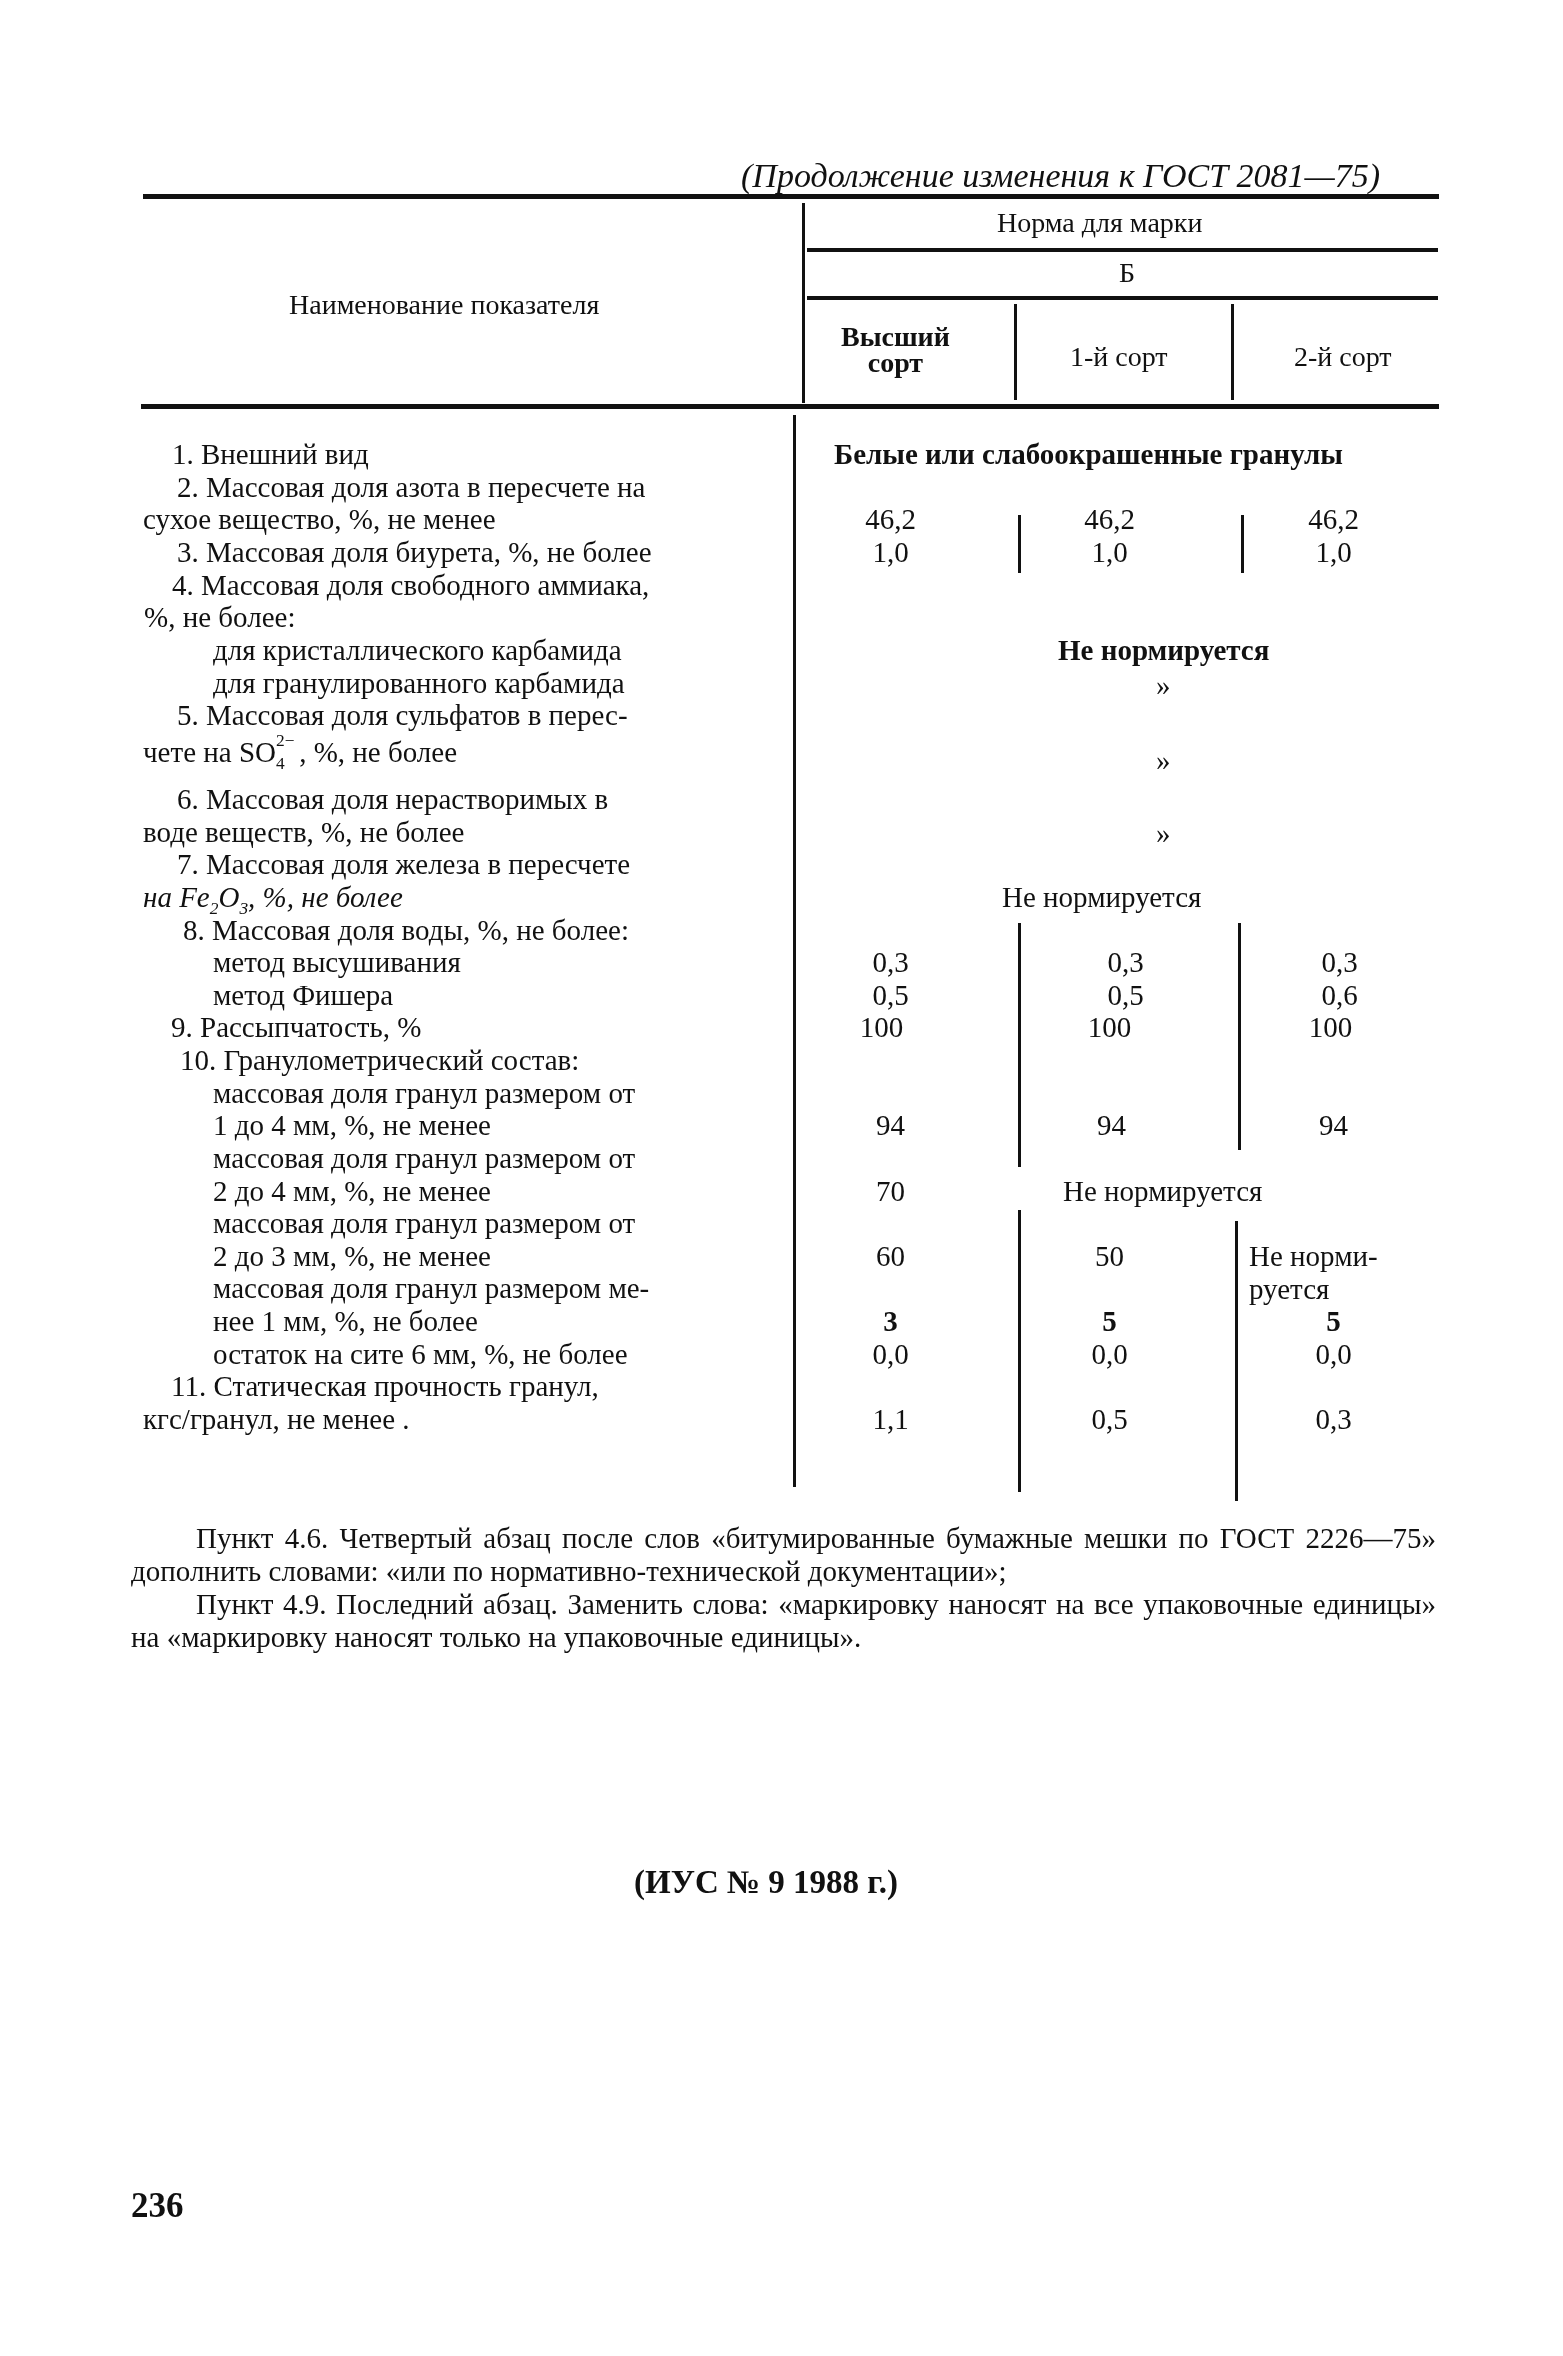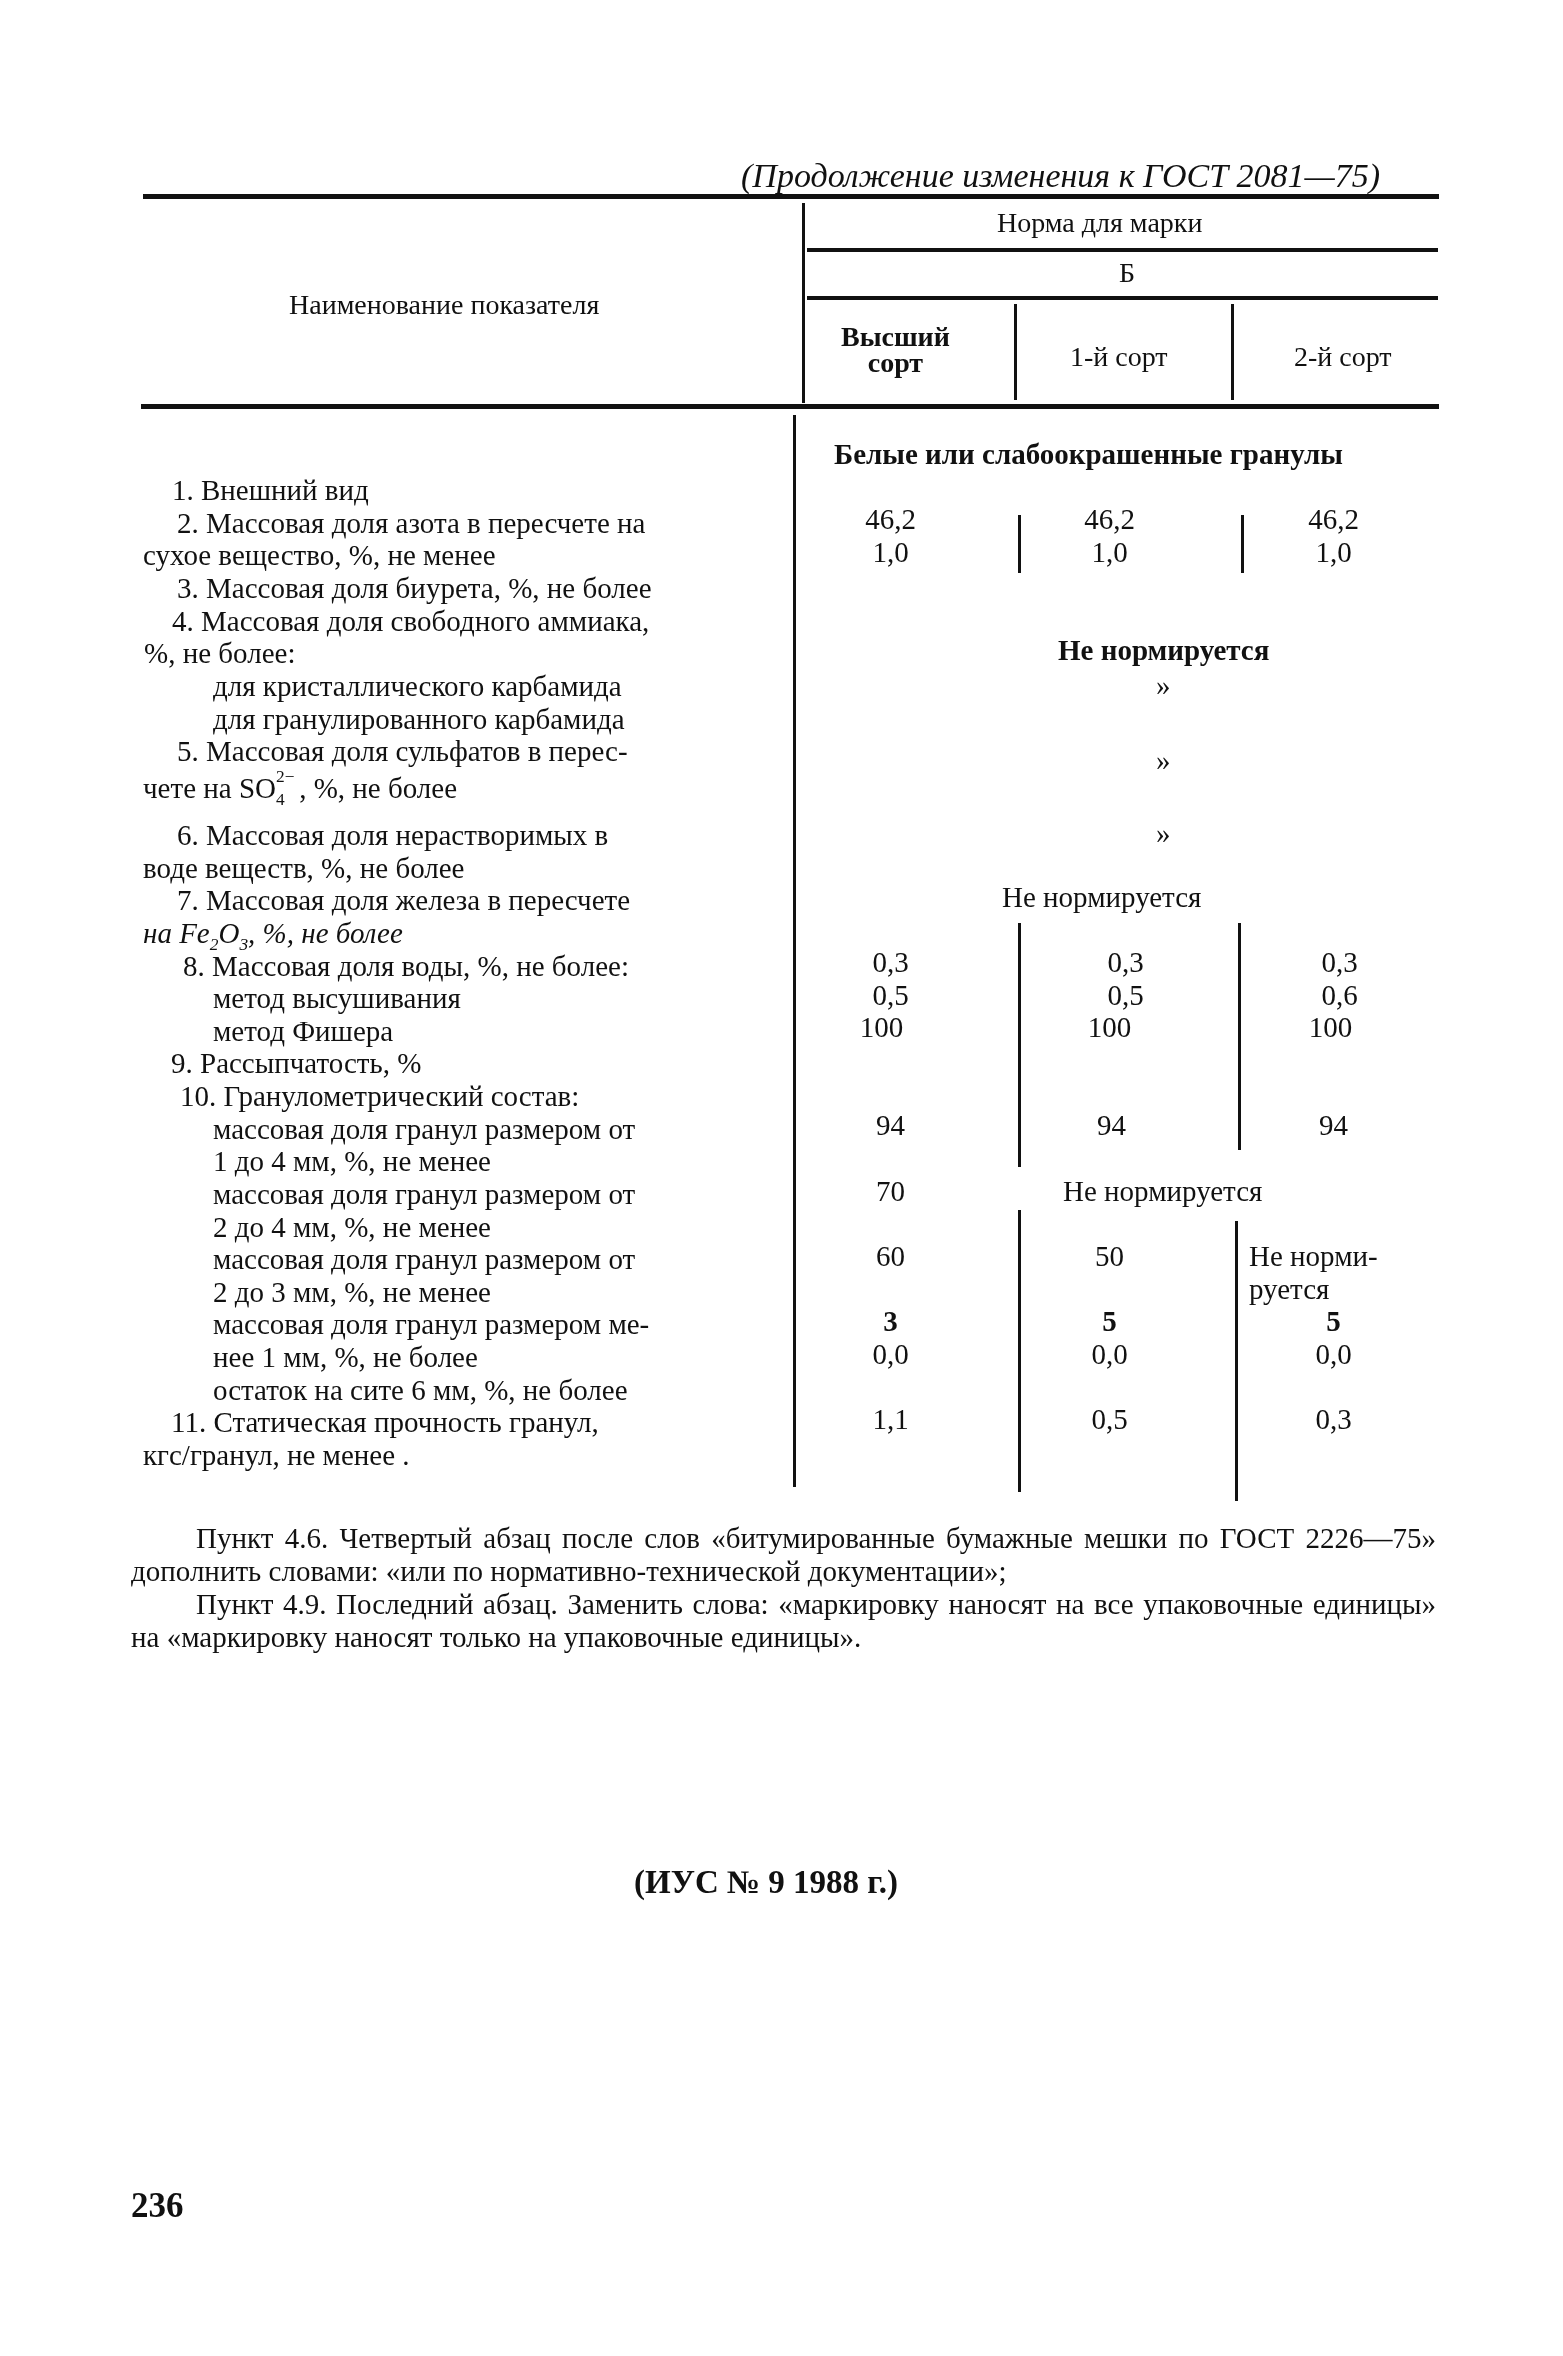--- a/index.html
+++ b/index.html
@@ -4,21 +4,21 @@
 <style>
   html, body { margin: 0; padding: 0; background: #ffffff; }
   body { width: 1563px; height: 2357px; position: relative; overflow: hidden;
          font-family: "Liberation Serif", "DejaVu Serif", serif; color: #111; }
   .abs { position: absolute; white-space: nowrap; }
   .hline { position: absolute; background: #111; }
   .vline { position: absolute; background: #111; width: 2.8px; }
   .running-head { left: 741px; top: 157px; font-size: 34px; font-style: italic; }
   .hdr { font-size: 28px; text-align: center; }
   .hdr-bold { font-weight: bold; }
-  .row-text { font-size: 29px; position: absolute; white-space: nowrap; margin-top: 36px; }
+  .row-text { font-size: 29px; position: absolute; white-space: nowrap; }
   .val { font-size: 29px; position: absolute; white-space: nowrap; text-align: center; width: 131px; }
   .span-val { font-size: 29px; position: absolute; white-space: nowrap; }
   .para { position: absolute; left: 131px; width: 1305px; font-size: 29px; line-height: 33px; text-align: justify; }
   .para p { margin: 0; }
   .indent { text-indent: 65px; }
   .ius { position: absolute; left: 634px; top: 1864px; font-size: 33px; font-weight: bold; }
   .page-num { position: absolute; left: 131px; top: 2186px; font-size: 35px; font-weight: bold; }
   sub, sup { font-size: 60%; }
   .so4 { display: inline-block; position: relative; }
 </style>

